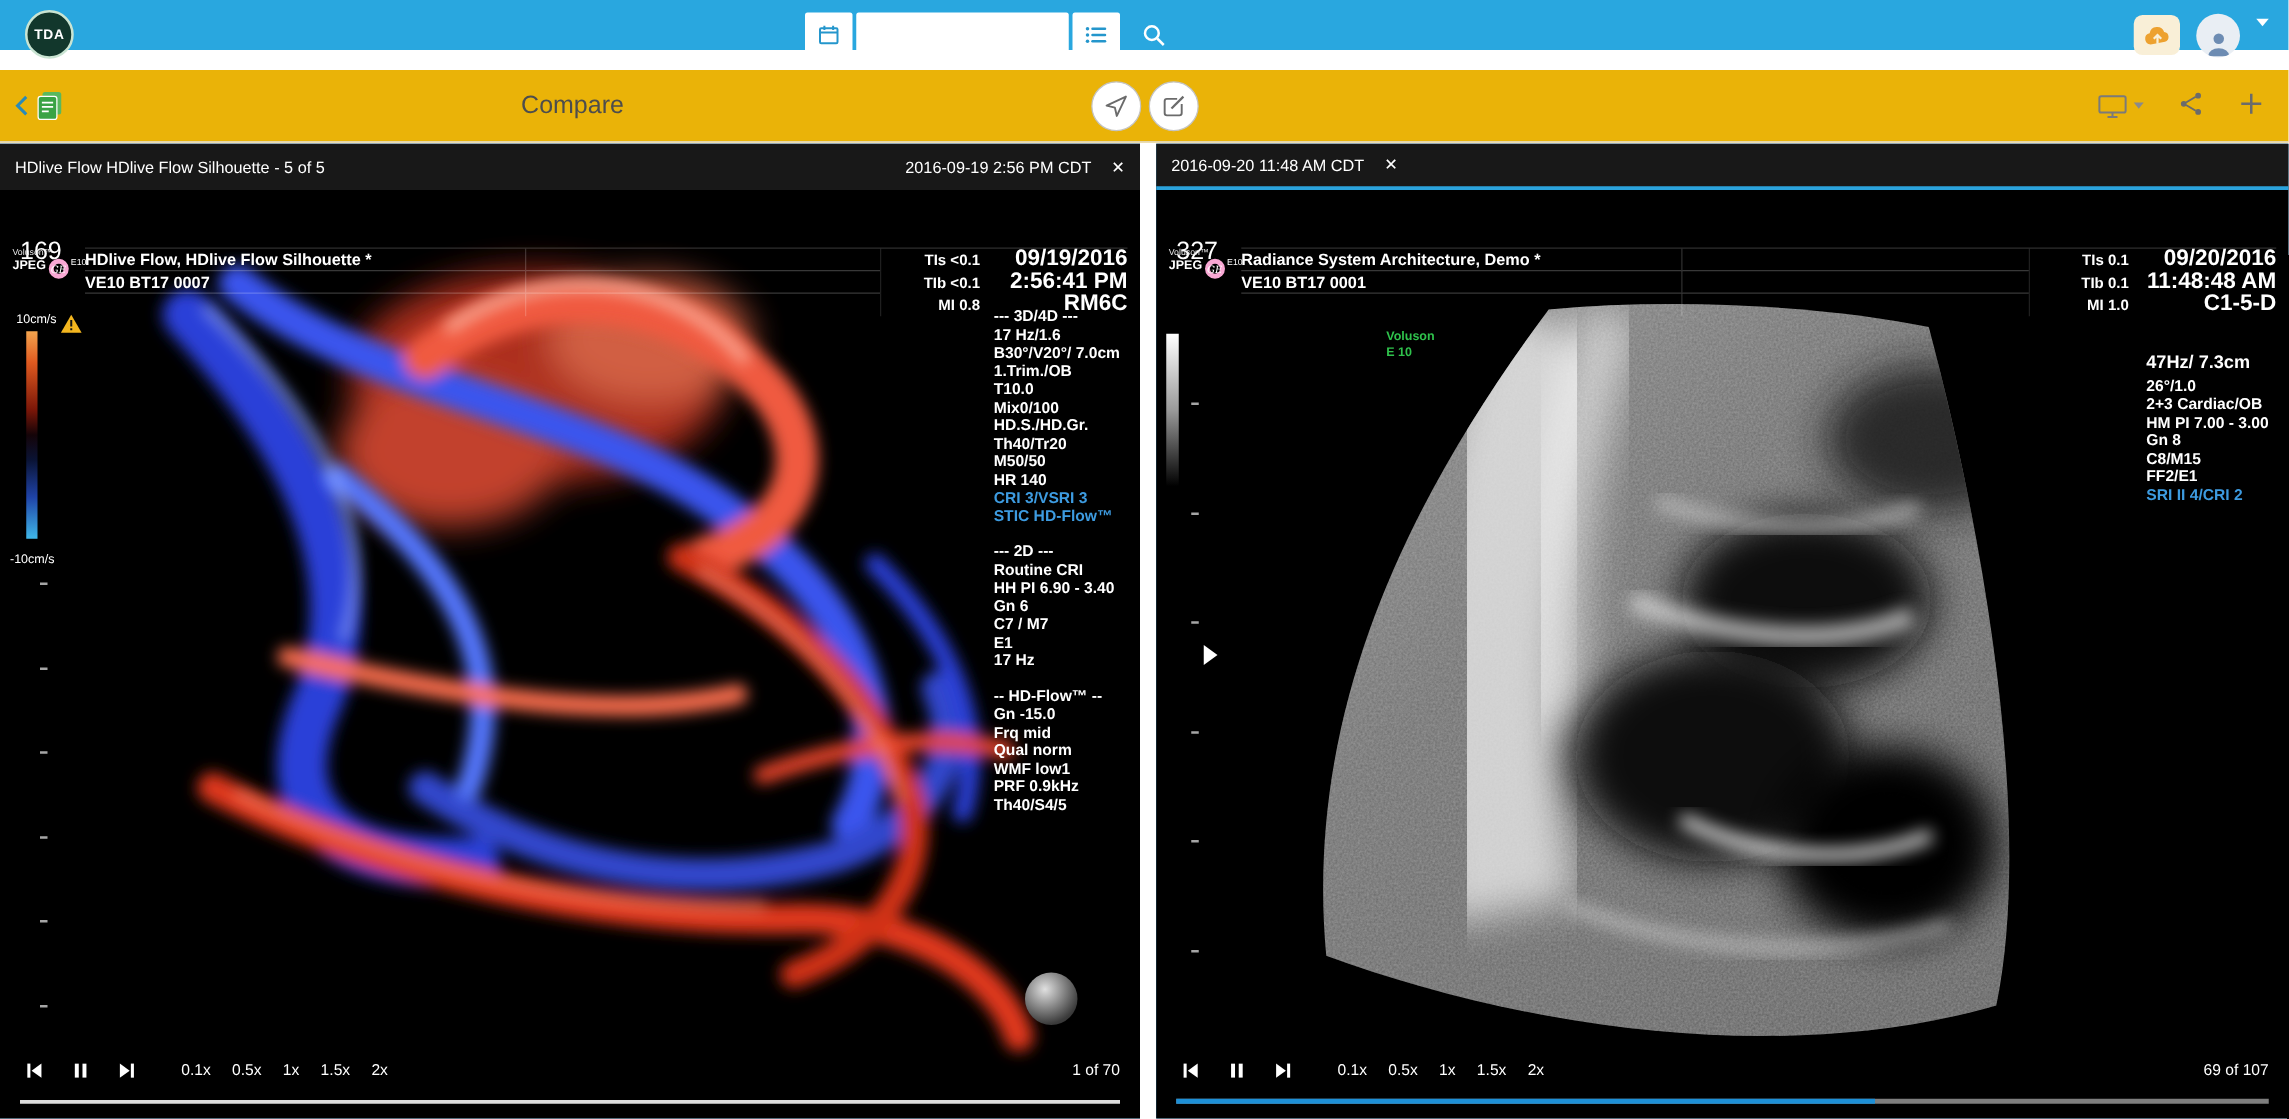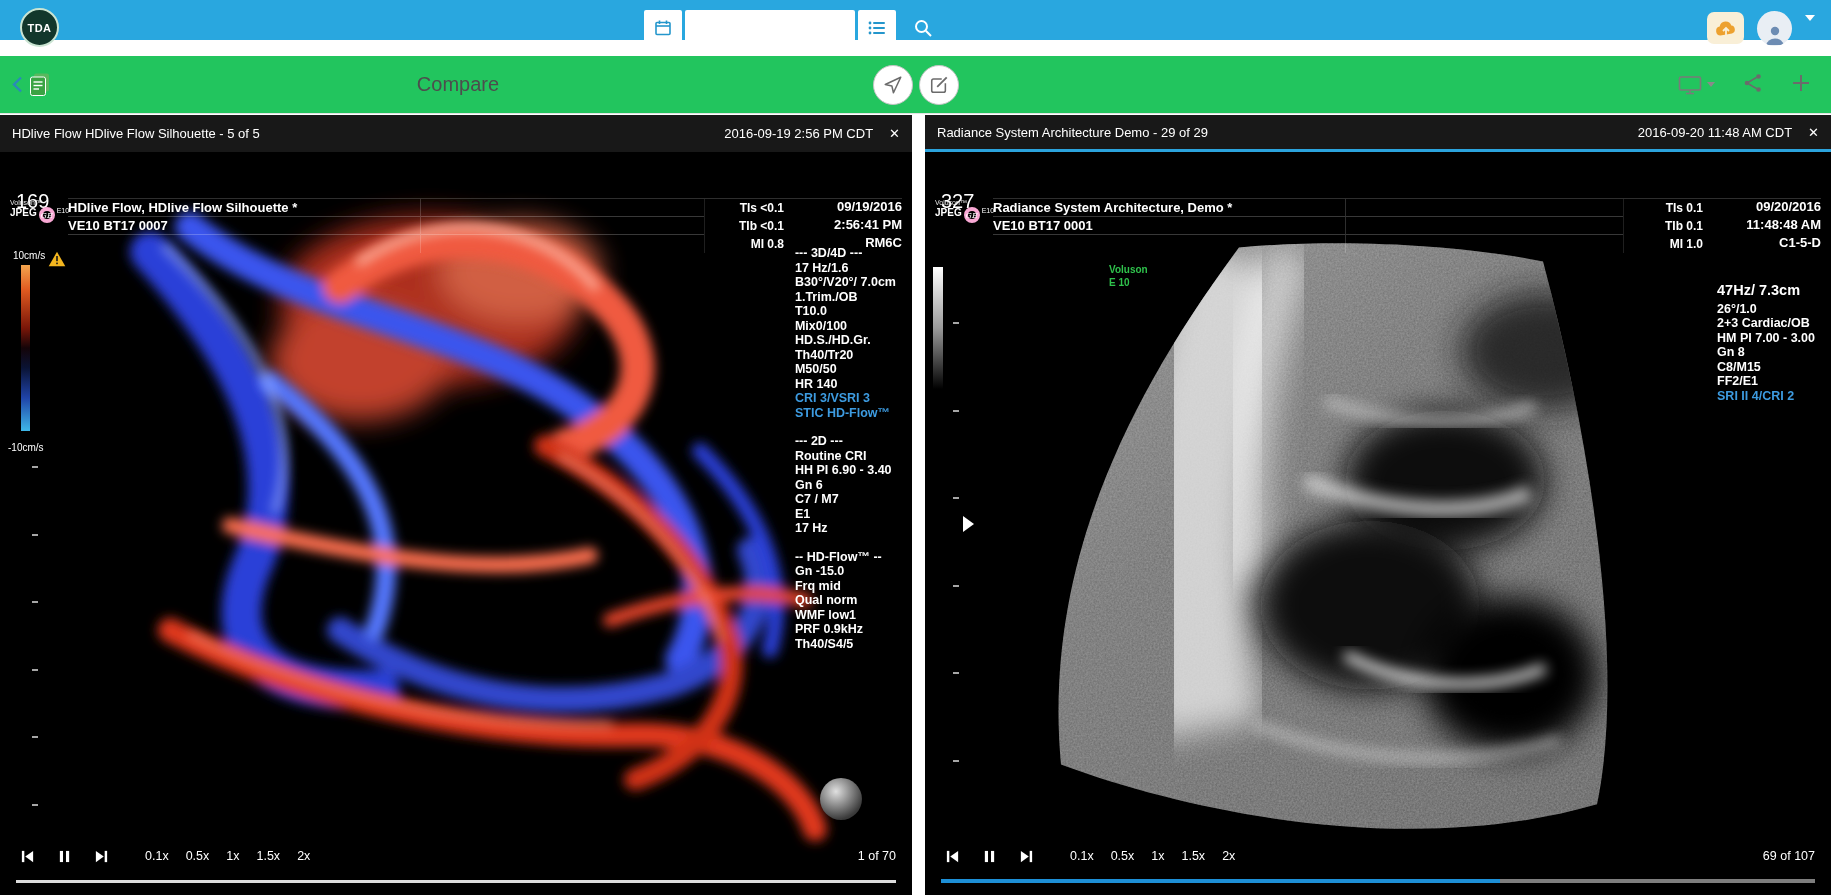--- a/index.html
+++ b/index.html
@@ -13,21 +13,21 @@
 .search-group{position:absolute;left:644px;top:10px;display:flex;gap:3px}
 .sg-btn{width:38px;height:36px;background:#fff;border-radius:2px;display:flex;align-items:center;justify-content:center}
 .sg-input{width:170px;height:36px;border:0;outline:0;border-radius:2px;padding:0 9px;font-size:14px;color:#333}
 .search-btn{position:absolute;left:908px;top:13px;width:30px;height:30px;display:flex;align-items:center;justify-content:center}
 .topbar-right{position:absolute;right:16px;top:0;height:56px;display:flex;align-items:center;gap:13px}
 .cloud-btn{width:37px;height:32px;background:#f9efd7;border-radius:7px;display:flex;align-items:center;justify-content:center}
 .avatar-btn{width:35px;height:35px;border-radius:50%;background:#e9eef4;display:flex;align-items:flex-end;justify-content:center;overflow:hidden}
 .caret-down{width:0;height:0;border-left:5px solid transparent;border-right:5px solid transparent;border-top:6px solid #fff}
 
 
-.toolbar{position:absolute;top:56px;left:0;right:0;height:58px;background:#22c55e;border-bottom:1px solid #e2e2e2}
+.toolbar{position:absolute;top:56px;left:0;right:0;height:58px;background:#eab308;border-bottom:1px solid #e2e2e2}
 .back-btn{position:absolute;left:12px;top:20px}
 .docs-btn{position:absolute;left:28px;top:16px}
 .tb-title{position:absolute;left:0;top:0;width:916px;height:57px;display:flex;align-items:center;justify-content:center;font-size:20px;color:#4d4d4d}
 .circle-btn{position:absolute;top:9px;width:40px;height:40px;border:1px solid #c4c4c4;border-radius:50%;background:#fff;display:flex;align-items:center;justify-content:center}
 .nav-btn{left:873px}
 .compose-btn{left:919px}
 .tb-right{position:absolute;right:20px;top:0;height:57px;display:flex;align-items:center;gap:28px}
 .monitor-btn{display:flex;align-items:center;gap:5px}
 .caret-gray{width:0;height:0;border-left:4px solid transparent;border-right:4px solid transparent;border-top:5px solid #8a8a8a}
 
@@ -49,25 +49,25 @@
 
 .frame-no{position:absolute;top:38px;left:16px;font-size:20px}
 .study{position:absolute;top:46px;left:10px;right:10px;display:flex;font-weight:700}
 .stamp{width:58px;flex:none;display:flex;flex-direction:column;padding-top:1px}
 .stamp .brand{font-size:7px;font-weight:400;color:#e8e8e8;line-height:1}
 .srow{display:flex;gap:2px;margin-top:1px}
 .fmt{font-size:10px;font-weight:700}
 .ge{width:16px;height:16px;border:4px solid #f9a8d4;border-radius:50%;font-family:"DejaVu Serif",serif;font-style:italic;font-size:8px;font-weight:400;display:flex;align-items:center;justify-content:center;flex:none}
 .model{font-size:7px;font-weight:400}
 .sgrid{flex:1;display:flex;flex-direction:column;border-top:1px solid rgba(255,255,255,.18)}
-.srowline{display:flex;align-items:flex-start;height:18px}
+.srowline{display:flex;align-items:flex-end;height:18px}
 .c-title{width:352px;font-size:13px;white-space:nowrap;overflow:hidden}
 .c-mid{flex:1;align-self:stretch;border-left:1px solid rgba(255,255,255,.18)}
 .c-ti{width:80px;text-align:right;font-size:12px;white-space:nowrap;border-left:1px solid rgba(255,255,255,.12);align-self:stretch;display:flex;align-items:center;justify-content:flex-end}
-.c-meta{width:118px;text-align:right;font-size:13px;white-space:nowrap}
+.c-meta{width:118px;text-align:right;font-size:18px;white-space:nowrap}
 .srowline.b .c-title,.srowline.b .c-mid{border-bottom:1px solid rgba(255,255,255,.22);align-self:stretch;display:flex;align-items:center}
 
 .params{position:absolute;right:16px;top:94px;text-align:left;font-size:12.5px;line-height:1.16;font-weight:700}
 .panel.right .params{top:130px}
 .pgroup.gap{margin-top:14px}
 .pline.accent{color:#3d9be0}
 .freq{font-size:14.5px;margin-bottom:3px}
 
 .cb-label{position:absolute;font-size:10px;font-weight:400}
 .cb-top{left:13px;top:98px}
@@ -369,21 +369,20 @@
           <div class="pos">1 of 70</div>
         </div>
         <div class="progress">
           <div class="progress-fill" style="width: 100%;"></div>
         </div>
       </div>
     </section>
 
     <section class="panel right">
       <div class="panel-header">
-        <span class="ph-title">Radiance System Architecture Demo - 29 of 29</span>
         <span class="ph-time">2016-09-20 11:48 AM CDT</span>
         <button class="ph-close">✕</button>
       </div>
       <div class="viewer">
         <div class="art">
           <svg viewBox="0 0 906 746" preserveAspectRatio="none">
             <defs>
               <clipPath id="fanclip">
                   <path d="M314,96 C420,86 540,94 618,110 C668,300 700,520 672,655 C500,705 290,672 136,615 C118,420 200,250 314,96 Z"></path>
                 </clipPath>

